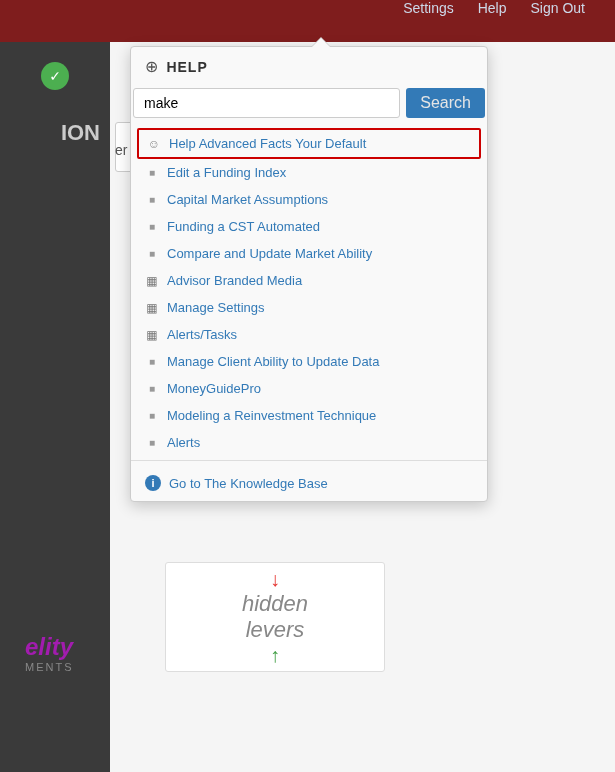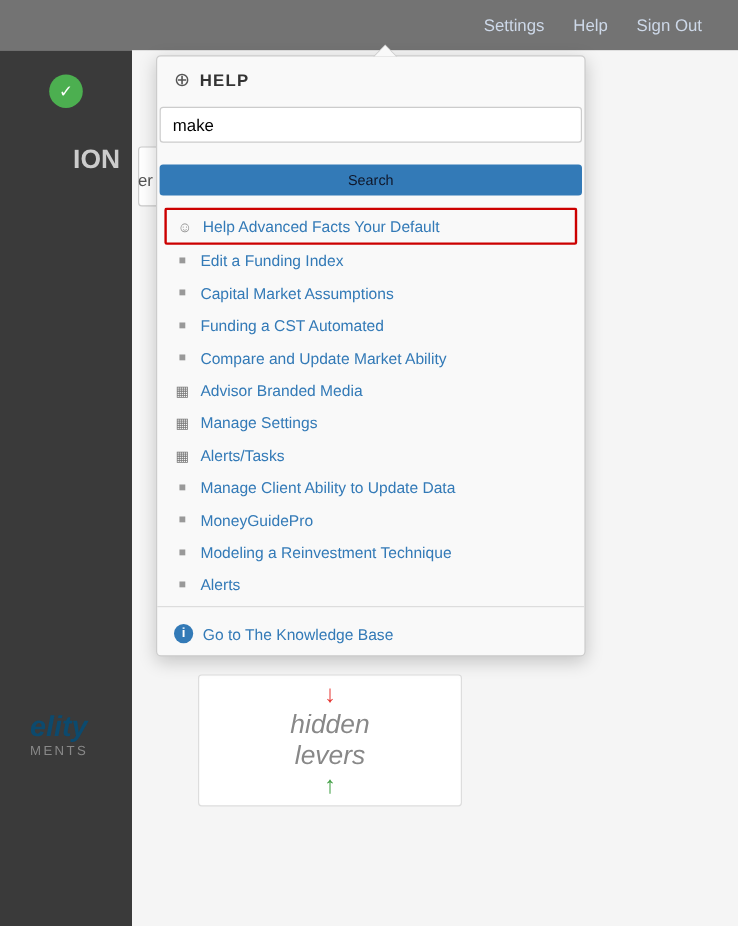--- a/index.html
+++ b/index.html
@@ -7,24 +7,24 @@
       width: 615px;
       height: 772px;
       overflow: hidden;
       font-family: Arial, sans-serif;
       background: #f0f0f0;
       position: relative;
     }
 
     
     .top-nav {
-      background: #737373;
+      background: #7f1d1d;
       height: 42px;
       display: flex;
-      align-items: center;
+      align-items: flex-start;
       justify-content: flex-end;
       padding-right: 30px;
       gap: 24px;
     }
     .top-nav a {
       color: #cdd8e8;
       text-decoration: none;
       font-size: 14px;
       cursor: pointer;
     }
@@ -117,22 +117,23 @@
       display: block;
     }
     .hidden-levers-logo .arrow-up {
       color: #43a047;
       font-size: 20px;
       display: block;
     }
     .fidelity-text {
       font-size: 24px;
       font-weight: bold;
-      color: #0c4a6e;
+      color: #a21caf;
       font-style: italic;
+      margin-top: 41px;
     }
     .fidelity-sub {
       font-size: 11px;
       color: #888;
       letter-spacing: 2px;
     }
 
     
     .help-popup {
       position: absolute;
@@ -180,39 +181,37 @@
       font-size: 14px;
       font-weight: bold;
       color: #333;
       letter-spacing: 1px;
     }
 
     .help-search-row {
       display: flex;
       gap: 6px;
       padding: 4px 2px 10px;
-      flex-direction: column;
     }
     .help-search-input {
       flex: 1;
       padding: 6px 10px;
       border: 1px solid #ccc;
       border-radius: 3px;
       font-size: 14px;
       outline: none;
     }
     .help-search-btn {
       background: #337ab7;
-      color: #0f172a;
+      color: #e5e5e5;
       border: none;
       border-radius: 3px;
       padding: 6px 14px;
-      font-size: 12px;
+      font-size: 16px;
       cursor: pointer;
-      margin-top: 12px;
     }
 
     .search-results-label {
       font-size: 11px;
       font-weight: bold;
       color: #b22222;
       padding: 4px 14px 6px;
       letter-spacing: 1px;
     }
 

